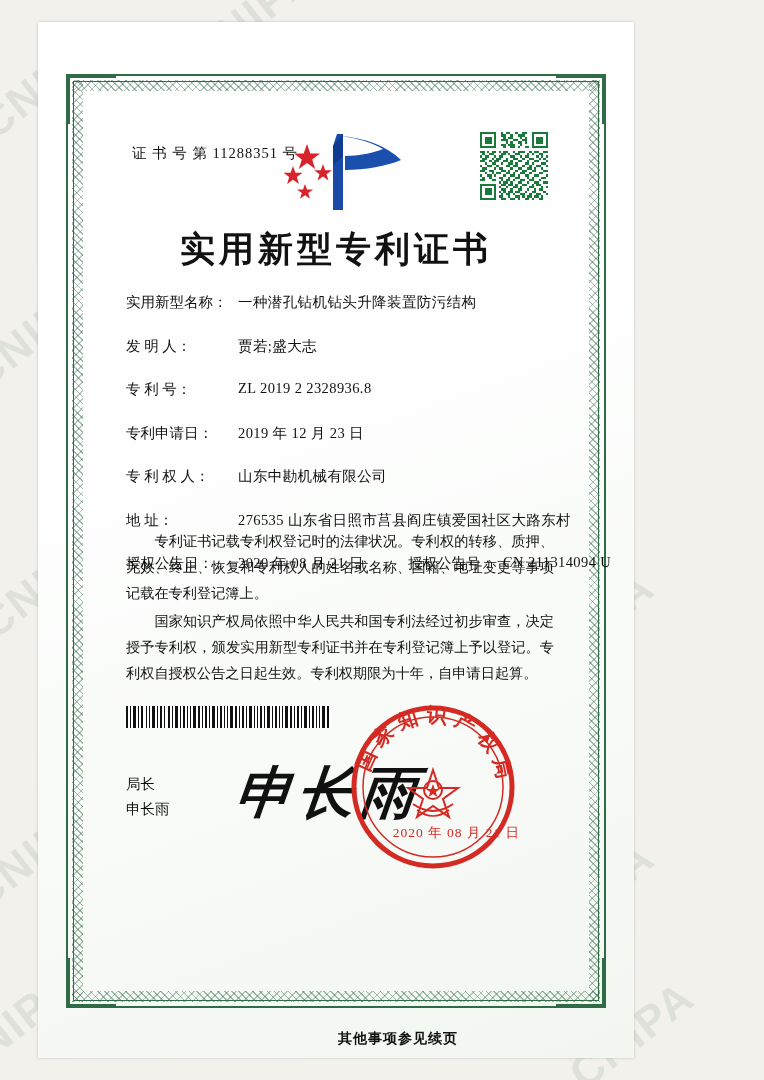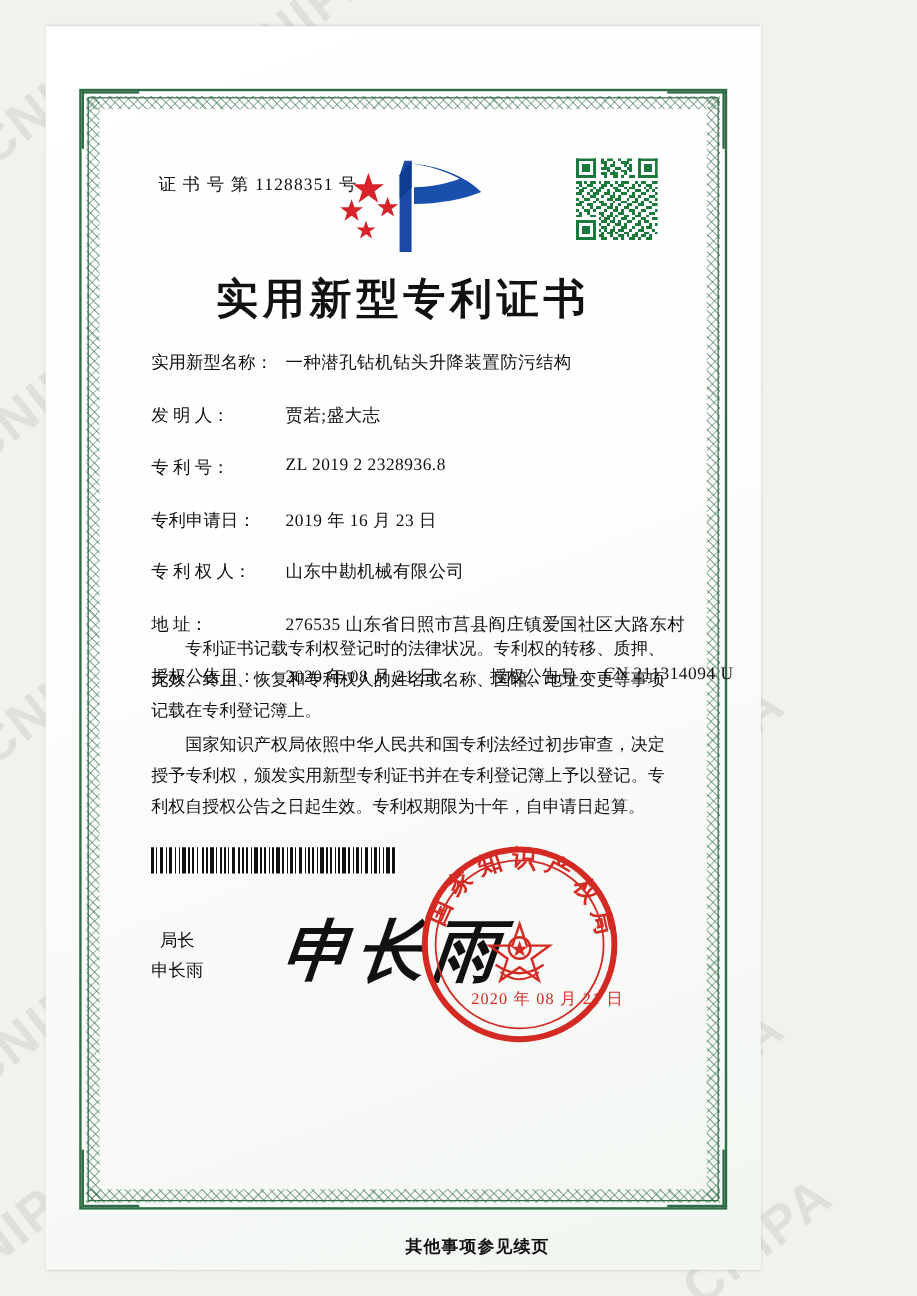--- a/index.html
+++ b/index.html
@@ -183,21 +183,20 @@
   }
 
   
   .sig-label {
     position: absolute;
     left: 30px;
     top: 664px;
     font-size: 14.5px;
     line-height: 25px;
     color: #111;
-    text-align: center;
   }
   .sig-hand {
     position: absolute;
     left: 140px;
     top: 648px;
     font-size: 56px;
     color: #111;
     font-family: "DejaVu Serif", serif;
     font-style: italic;
     font-weight: bold;
@@ -526,21 +525,21 @@
       <div class="row">
         <span class="lbl">发  明  人：</span>
         <span class="val">贾若;盛大志</span>
       </div>
       <div class="row">
         <span class="lbl">专  利  号：</span>
         <span class="val">ZL 2019 2 2328936.8</span>
       </div>
       <div class="row">
         <span class="lbl">专利申请日：</span>
-        <span class="val">2019 年 16 月 23 日</span>
+        <span class="val">2019 年 12 月 23 日</span>
       </div>
       <div class="row">
         <span class="lbl">专 利 权 人：</span>
         <span class="val">山东中勘机械有限公司</span>
       </div>
       <div class="row">
         <span class="lbl">地      址：</span>
         <span class="val">276535  山东省日照市莒县阎庄镇爱国社区大路东村</span>
       </div>
       <div class="row">

